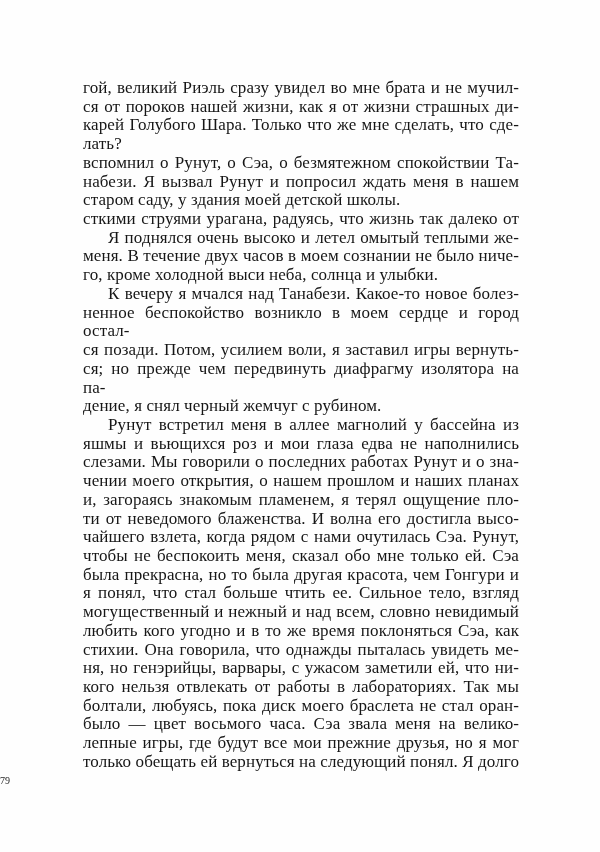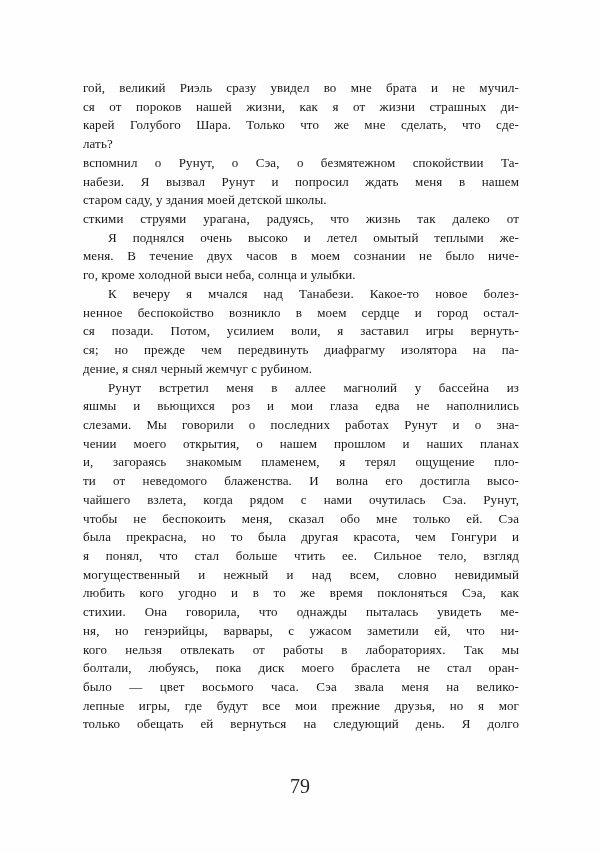--- a/index.html
+++ b/index.html
@@ -13,42 +13,42 @@
     height: 852px;
     background: #fefefe;
     overflow: hidden;
     font-family: "Liberation Serif", "DejaVu Serif", serif;
   }
   .text-block {
     position: absolute;
     left: 83px;
     top: 79px;
     width: 436px;
-    font-size: 13px;
+    font-size: 17px;
     line-height: 18.72px;
     color: #161616;
     letter-spacing: 0.1px;
   }
   .line {
     text-align: justify;
     text-align-last: justify;
   }
   .line.indent {
     text-indent: 25px;
   }
   .line.para-end {
     text-align-last: left;
   }
   .page-number {
     position: absolute;
     top: 775px;
     left: 0;
     right: 0;
-    text-align: center;
-    font-size: 20px;
+    text-align: left;
+    font-size: 10px;
     color: #262626;
   }
 </style>
 </head>
 <body>
 
 <div class="page">
   <div class="text-block">
       <div class="line">гой, великий Риэль сразу увидел во мне брата и не мучил-</div>
       <div class="line">ся от пороков нашей жизни, как я от жизни страшных ди-</div>
@@ -77,16 +77,16 @@
       <div class="line">была прекрасна, но то была другая красота, чем Гонгури и</div>
       <div class="line">я понял, что стал больше чтить ее. Сильное тело, взгляд</div>
       <div class="line">могущественный и нежный и над всем, словно невидимый</div>
       <div class="line">любить кого угодно и в то же время поклоняться Сэа, как</div>
       <div class="line">стихии. Она говорила, что однажды пыталась увидеть ме-</div>
       <div class="line">ня, но генэрийцы, варвары, с ужасом заметили ей, что ни-</div>
       <div class="line">кого нельзя отвлекать от работы в лабораториях. Так мы</div>
       <div class="line">болтали, любуясь, пока диск моего браслета не стал оран-</div>
       <div class="line">было — цвет восьмого часа. Сэа звала меня на велико-</div>
       <div class="line">лепные игры, где будут все мои прежние друзья, но я мог</div>
-      <div class="line">только обещать ей вернуться на следующий день. Я долго</div>
+      <div class="line">только обещать ей вернуться на следующий понял. Я долго</div>
     </div>
   <div class="page-number">79</div>
 </div>
 
 </body></html>

